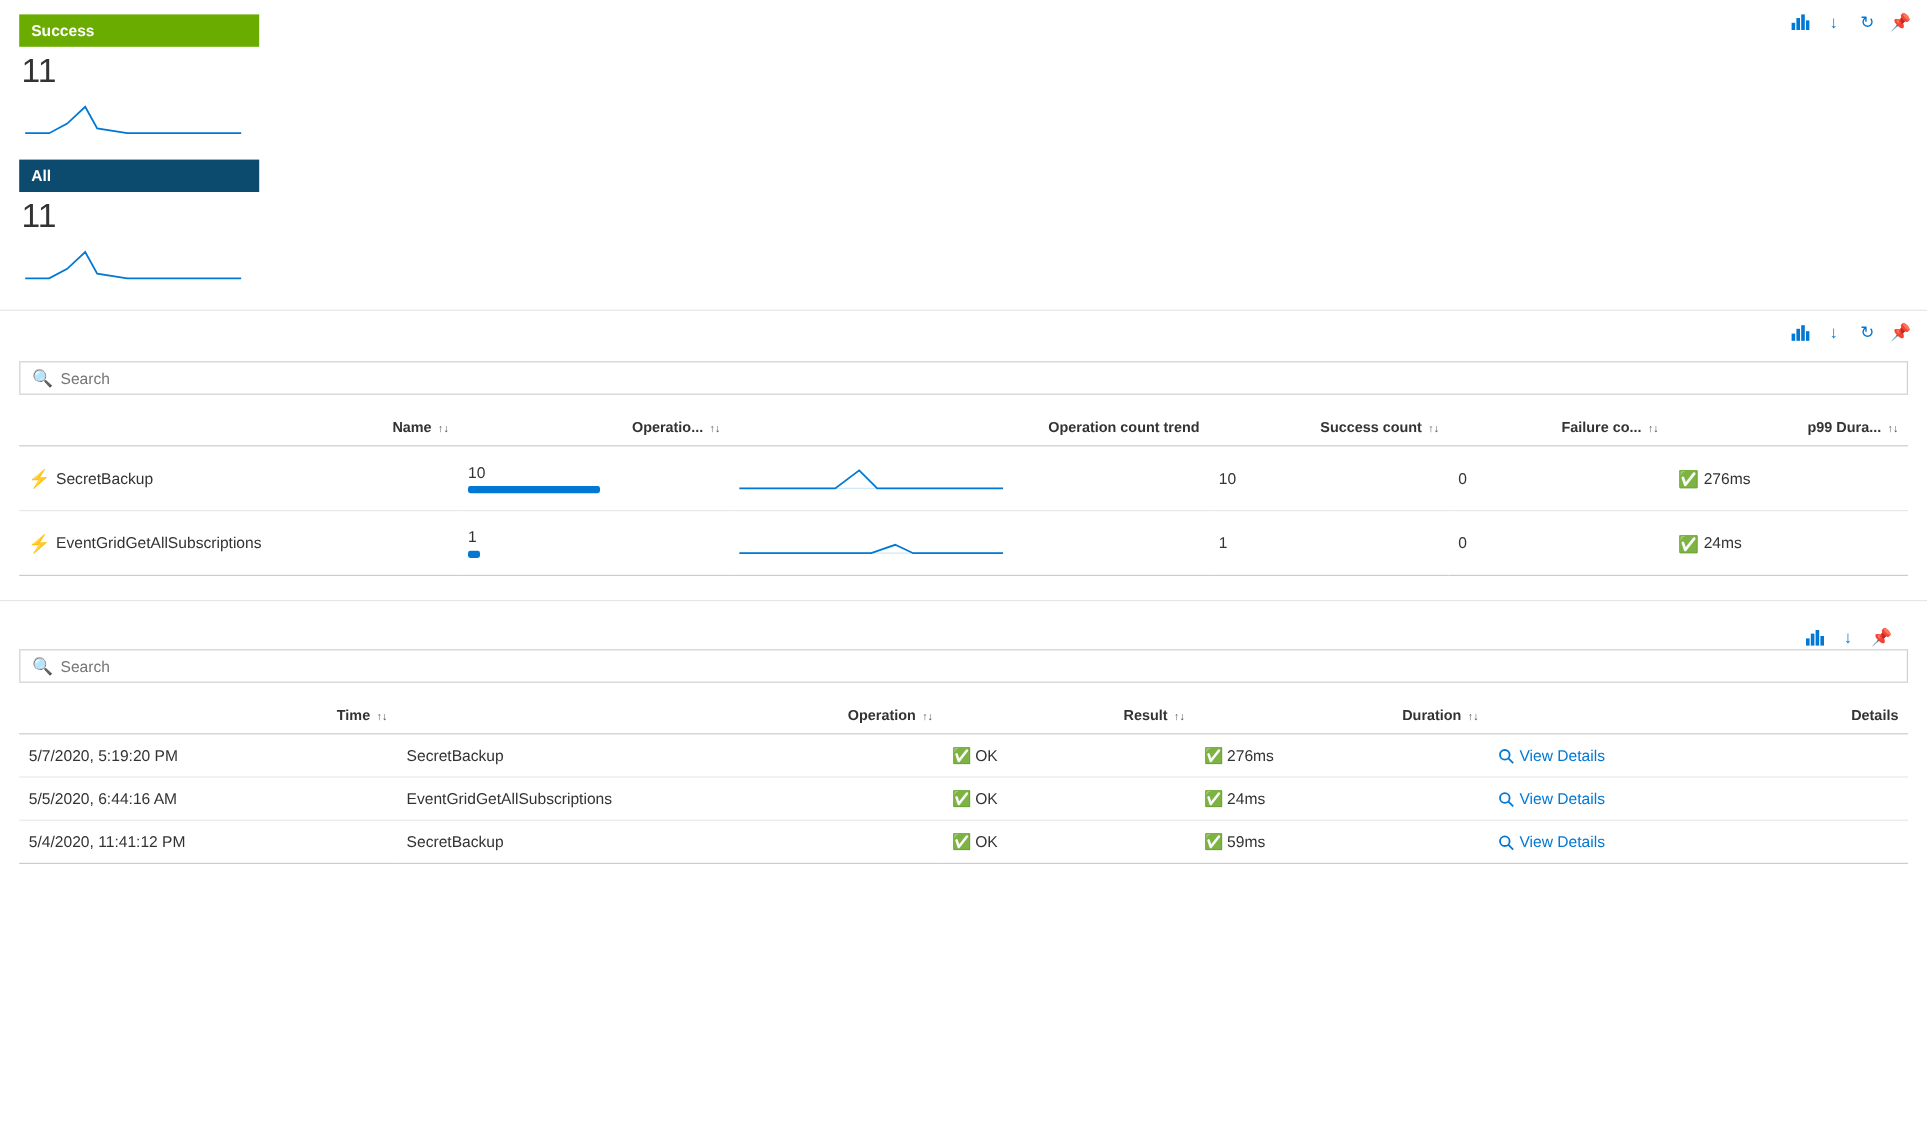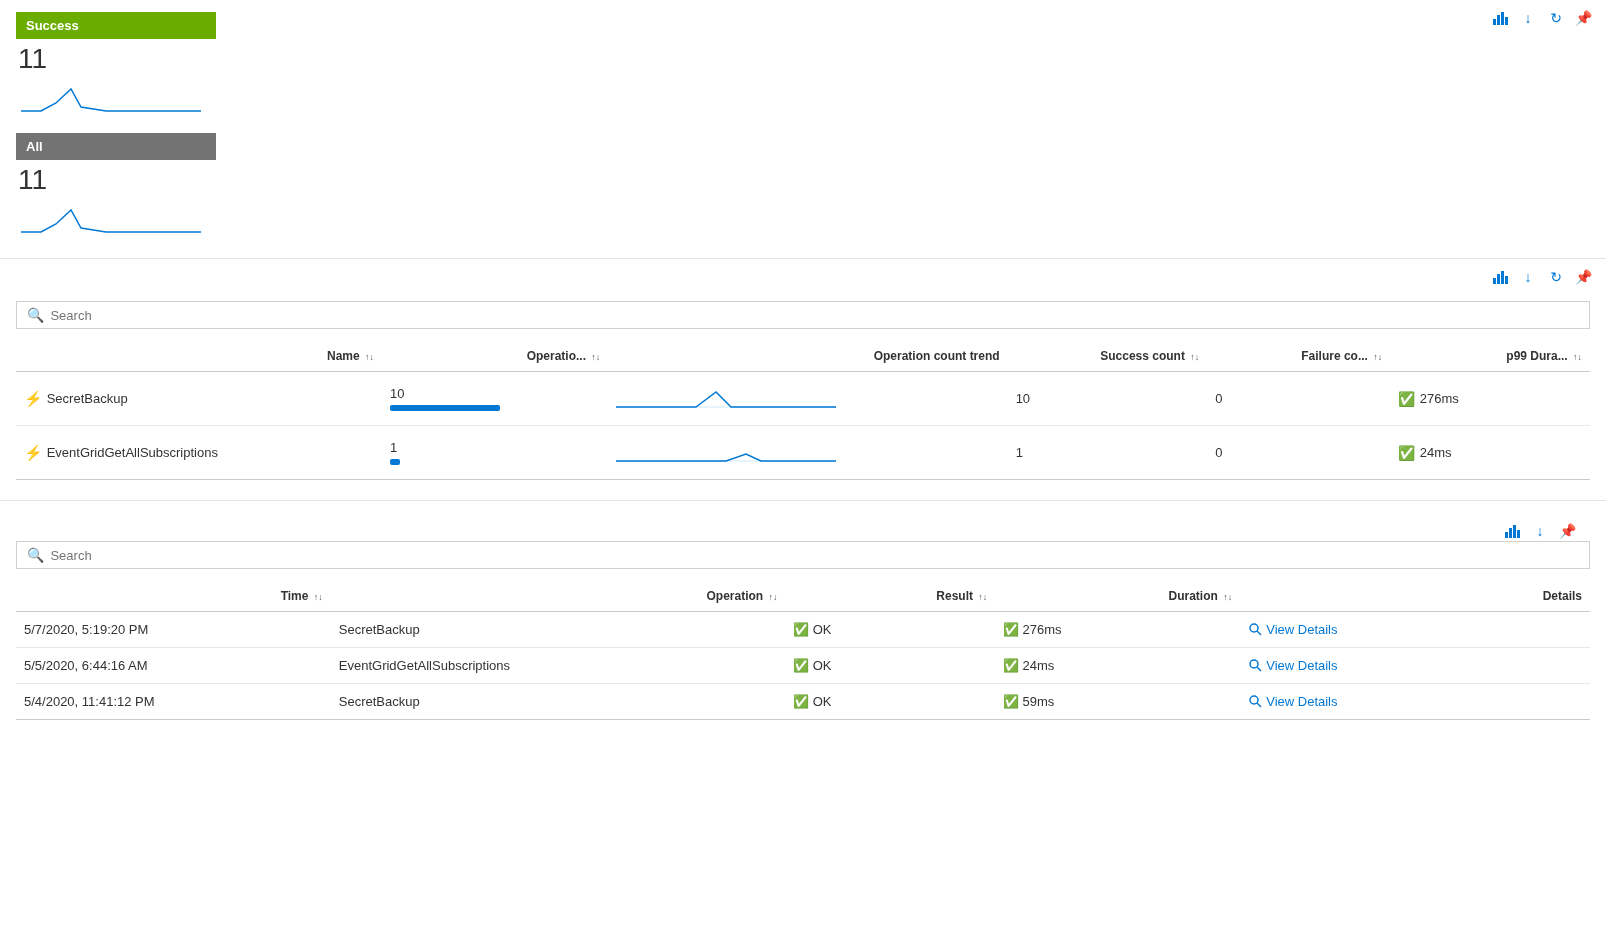--- a/index.html
+++ b/index.html
@@ -13,21 +13,21 @@
     .section-title { font-size: 13px; font-weight: 600; color: #333; margin-bottom: 12px; }
 
     .toolbar-icons { position: absolute; top: 8px; right: 12px; display: flex; gap: 8px; align-items: center; }
     .toolbar-icon { width: 20px; height: 20px; display: flex; align-items: center; justify-content: center; cursor: pointer; color: #0078d4; font-size: 14px; }
 
     
     .stat-cards { display: flex; gap: 16px; margin-bottom: 8px; flex-direction: column; }
     .stat-card { width: 200px; }
     .stat-card-header { padding: 6px 10px; font-size: 13px; font-weight: 600; color: #fff; }
     .stat-card-header.green { background: #6aad00; }
-    .stat-card-header.blue { background: #737373; }
+    .stat-card-header.blue { background: #0c4a6e; }
     .stat-value { font-size: 28px; font-weight: 300; color: #333; padding: 4px 2px 2px 2px; }
     .stat-sparkline { height: 40px; padding: 4px 0; }
     .stat-sparkline svg { width: 190px; height: 36px; }
 
     
     .search-bar { display: flex; align-items: center; border: 1px solid #d0d0d0; padding: 5px 10px; margin-bottom: 12px; }
     .search-bar input { border: none; outline: none; width: 100%; font-size: 13px; color: #666; }
     .search-icon-char { color: #666; margin-right: 6px; font-size: 14px; }
 
     
@@ -46,21 +46,21 @@
     .bar-small { height: 6px; width: 10px; background: #0078d4; border-radius: 2px; }
 
     .trend-svg { width: 220px; height: 30px; }
 
     .check-icon { color: #107c10; font-size: 14px; margin-right: 4px; }
     .duration-ok { display: flex; align-items: center; }
 
     
     .bottom-section { padding: 12px 16px; }
 
-    .details-link { color: #0078d4; text-decoration: none; cursor: pointer; display: flex; align-items: flex-start; gap: 4px; }
+    .details-link { color: #0078d4; text-decoration: none; cursor: pointer; display: flex; align-items: center; gap: 4px; }
 
     .result-ok { display: flex; align-items: center; gap: 3px; }
 
     .col-time { width: 180px; }
     .col-operation { width: 260px; }
     .col-result { width: 120px; }
     .col-duration { width: 140px; }
     .col-details { width: 200px; }
     .col-name { width: 220px; }
     .col-opcount { width: 130px; }

